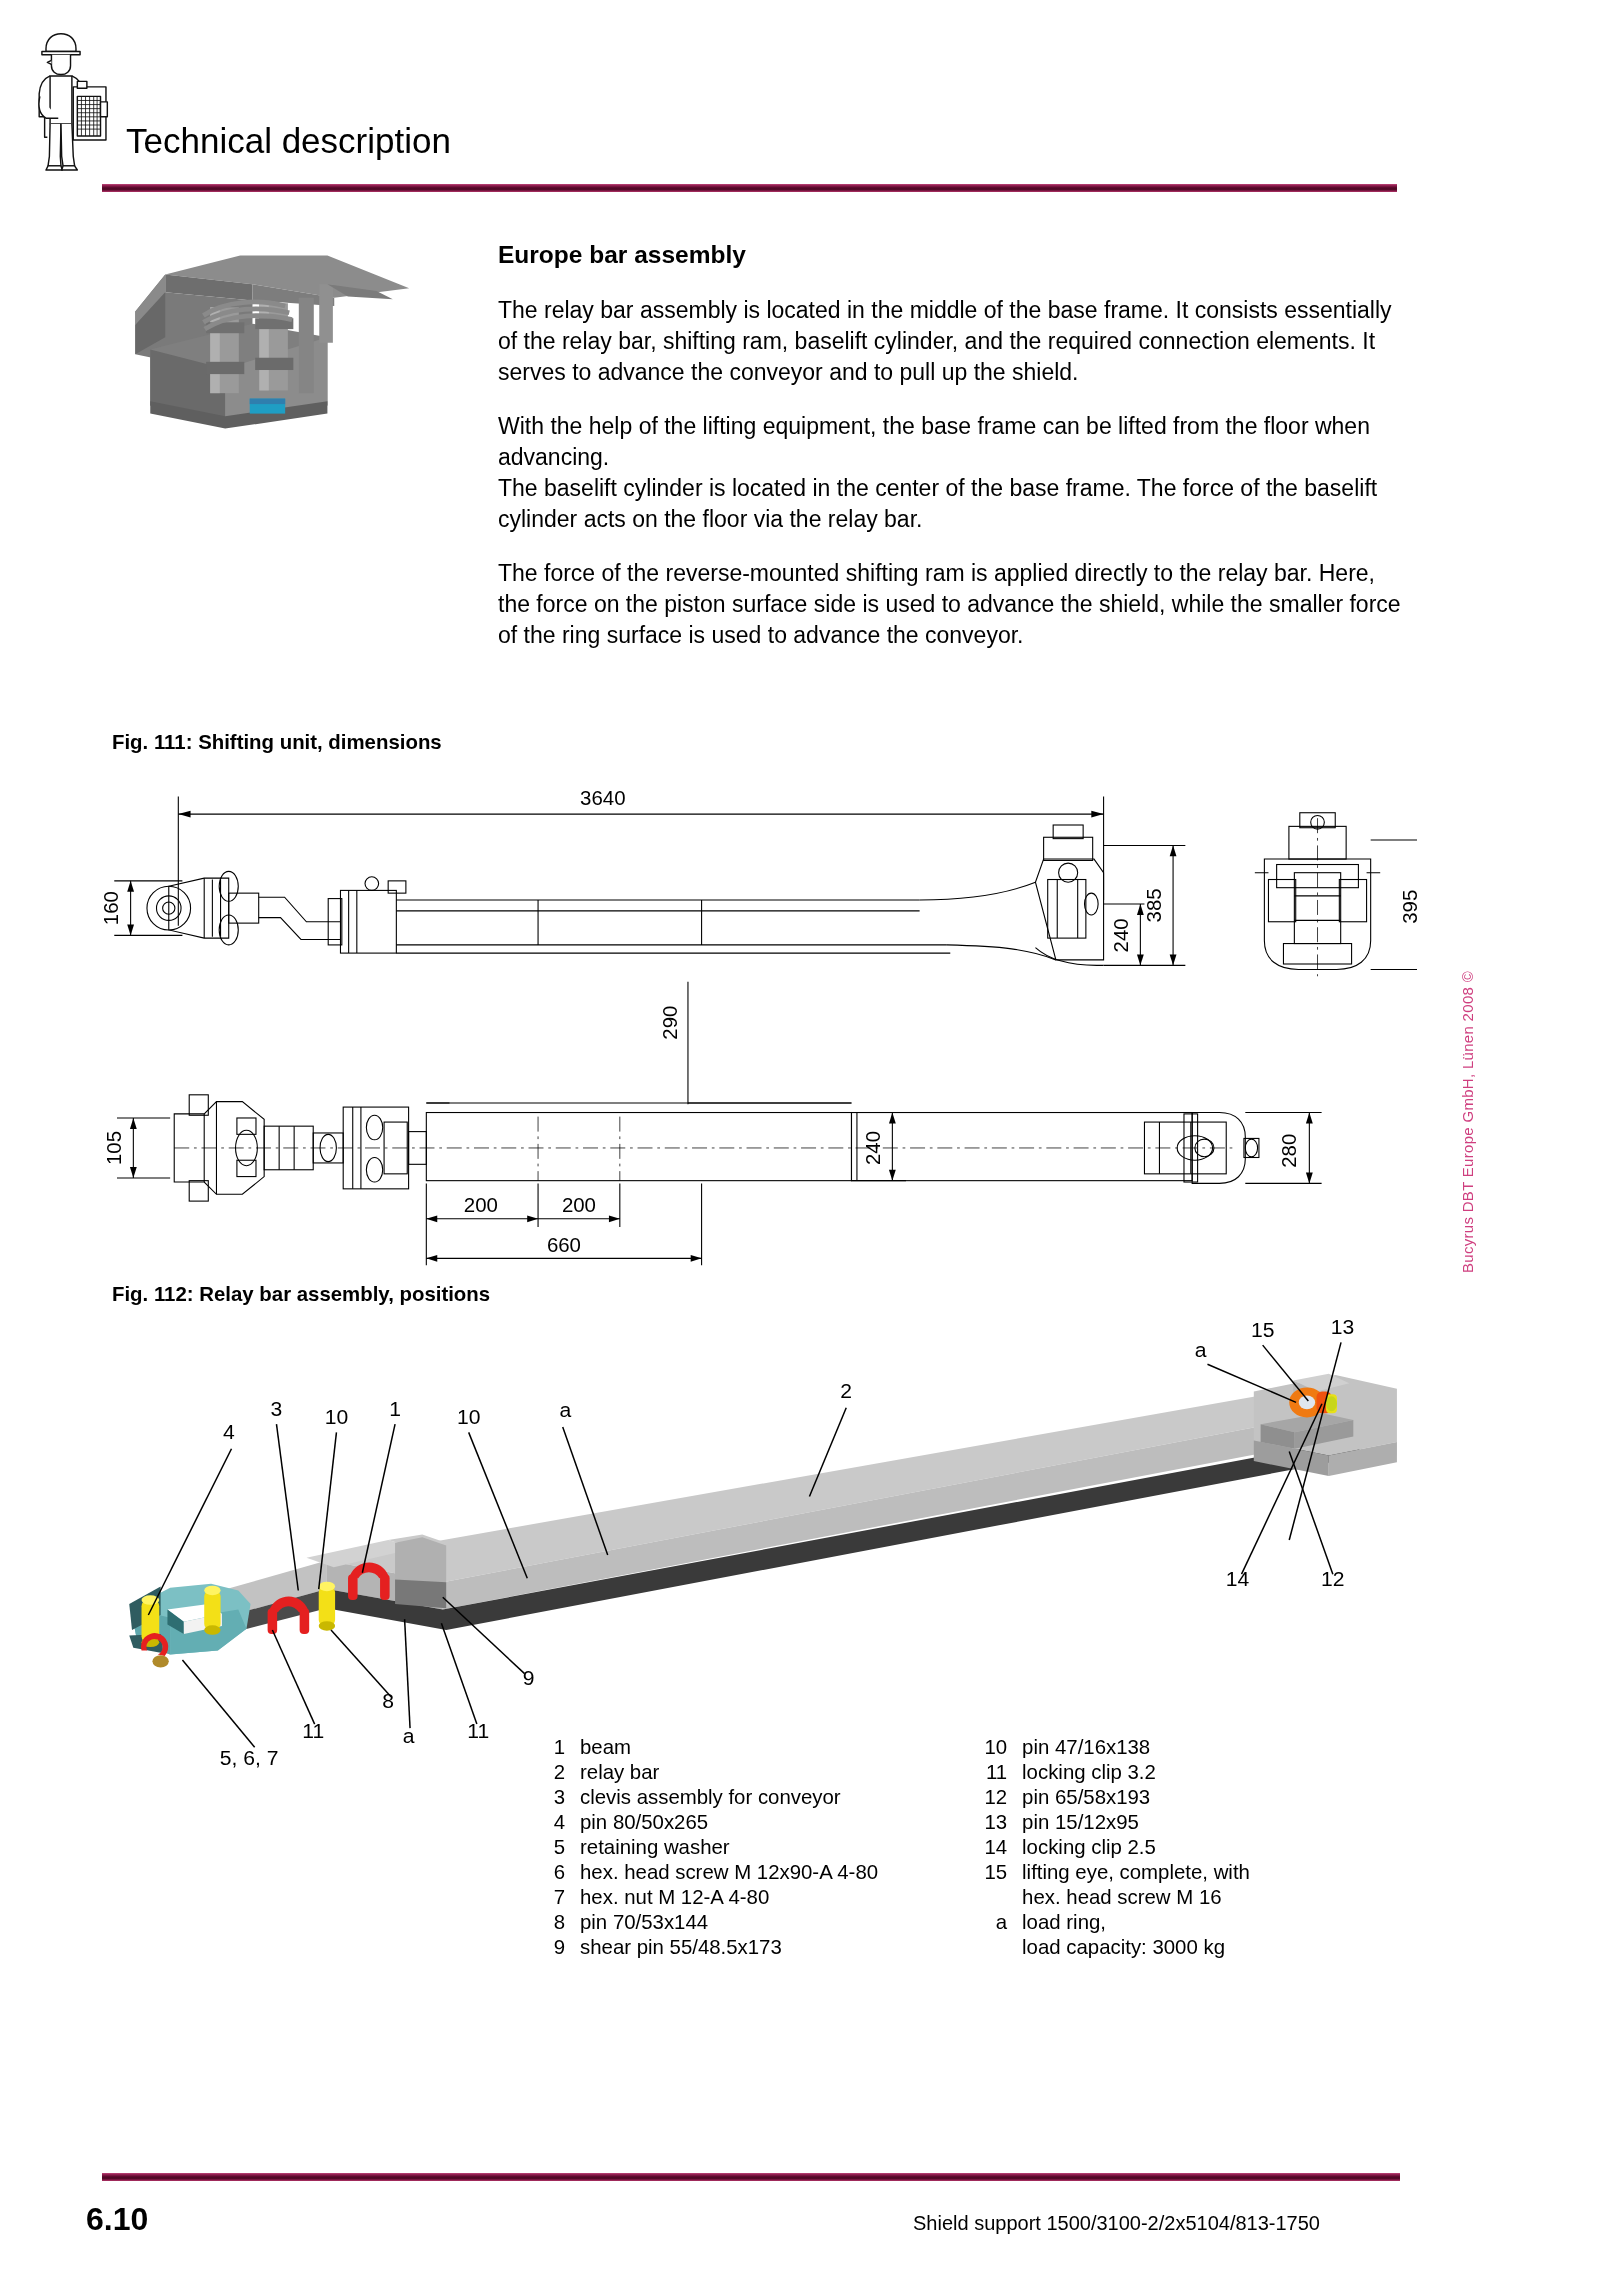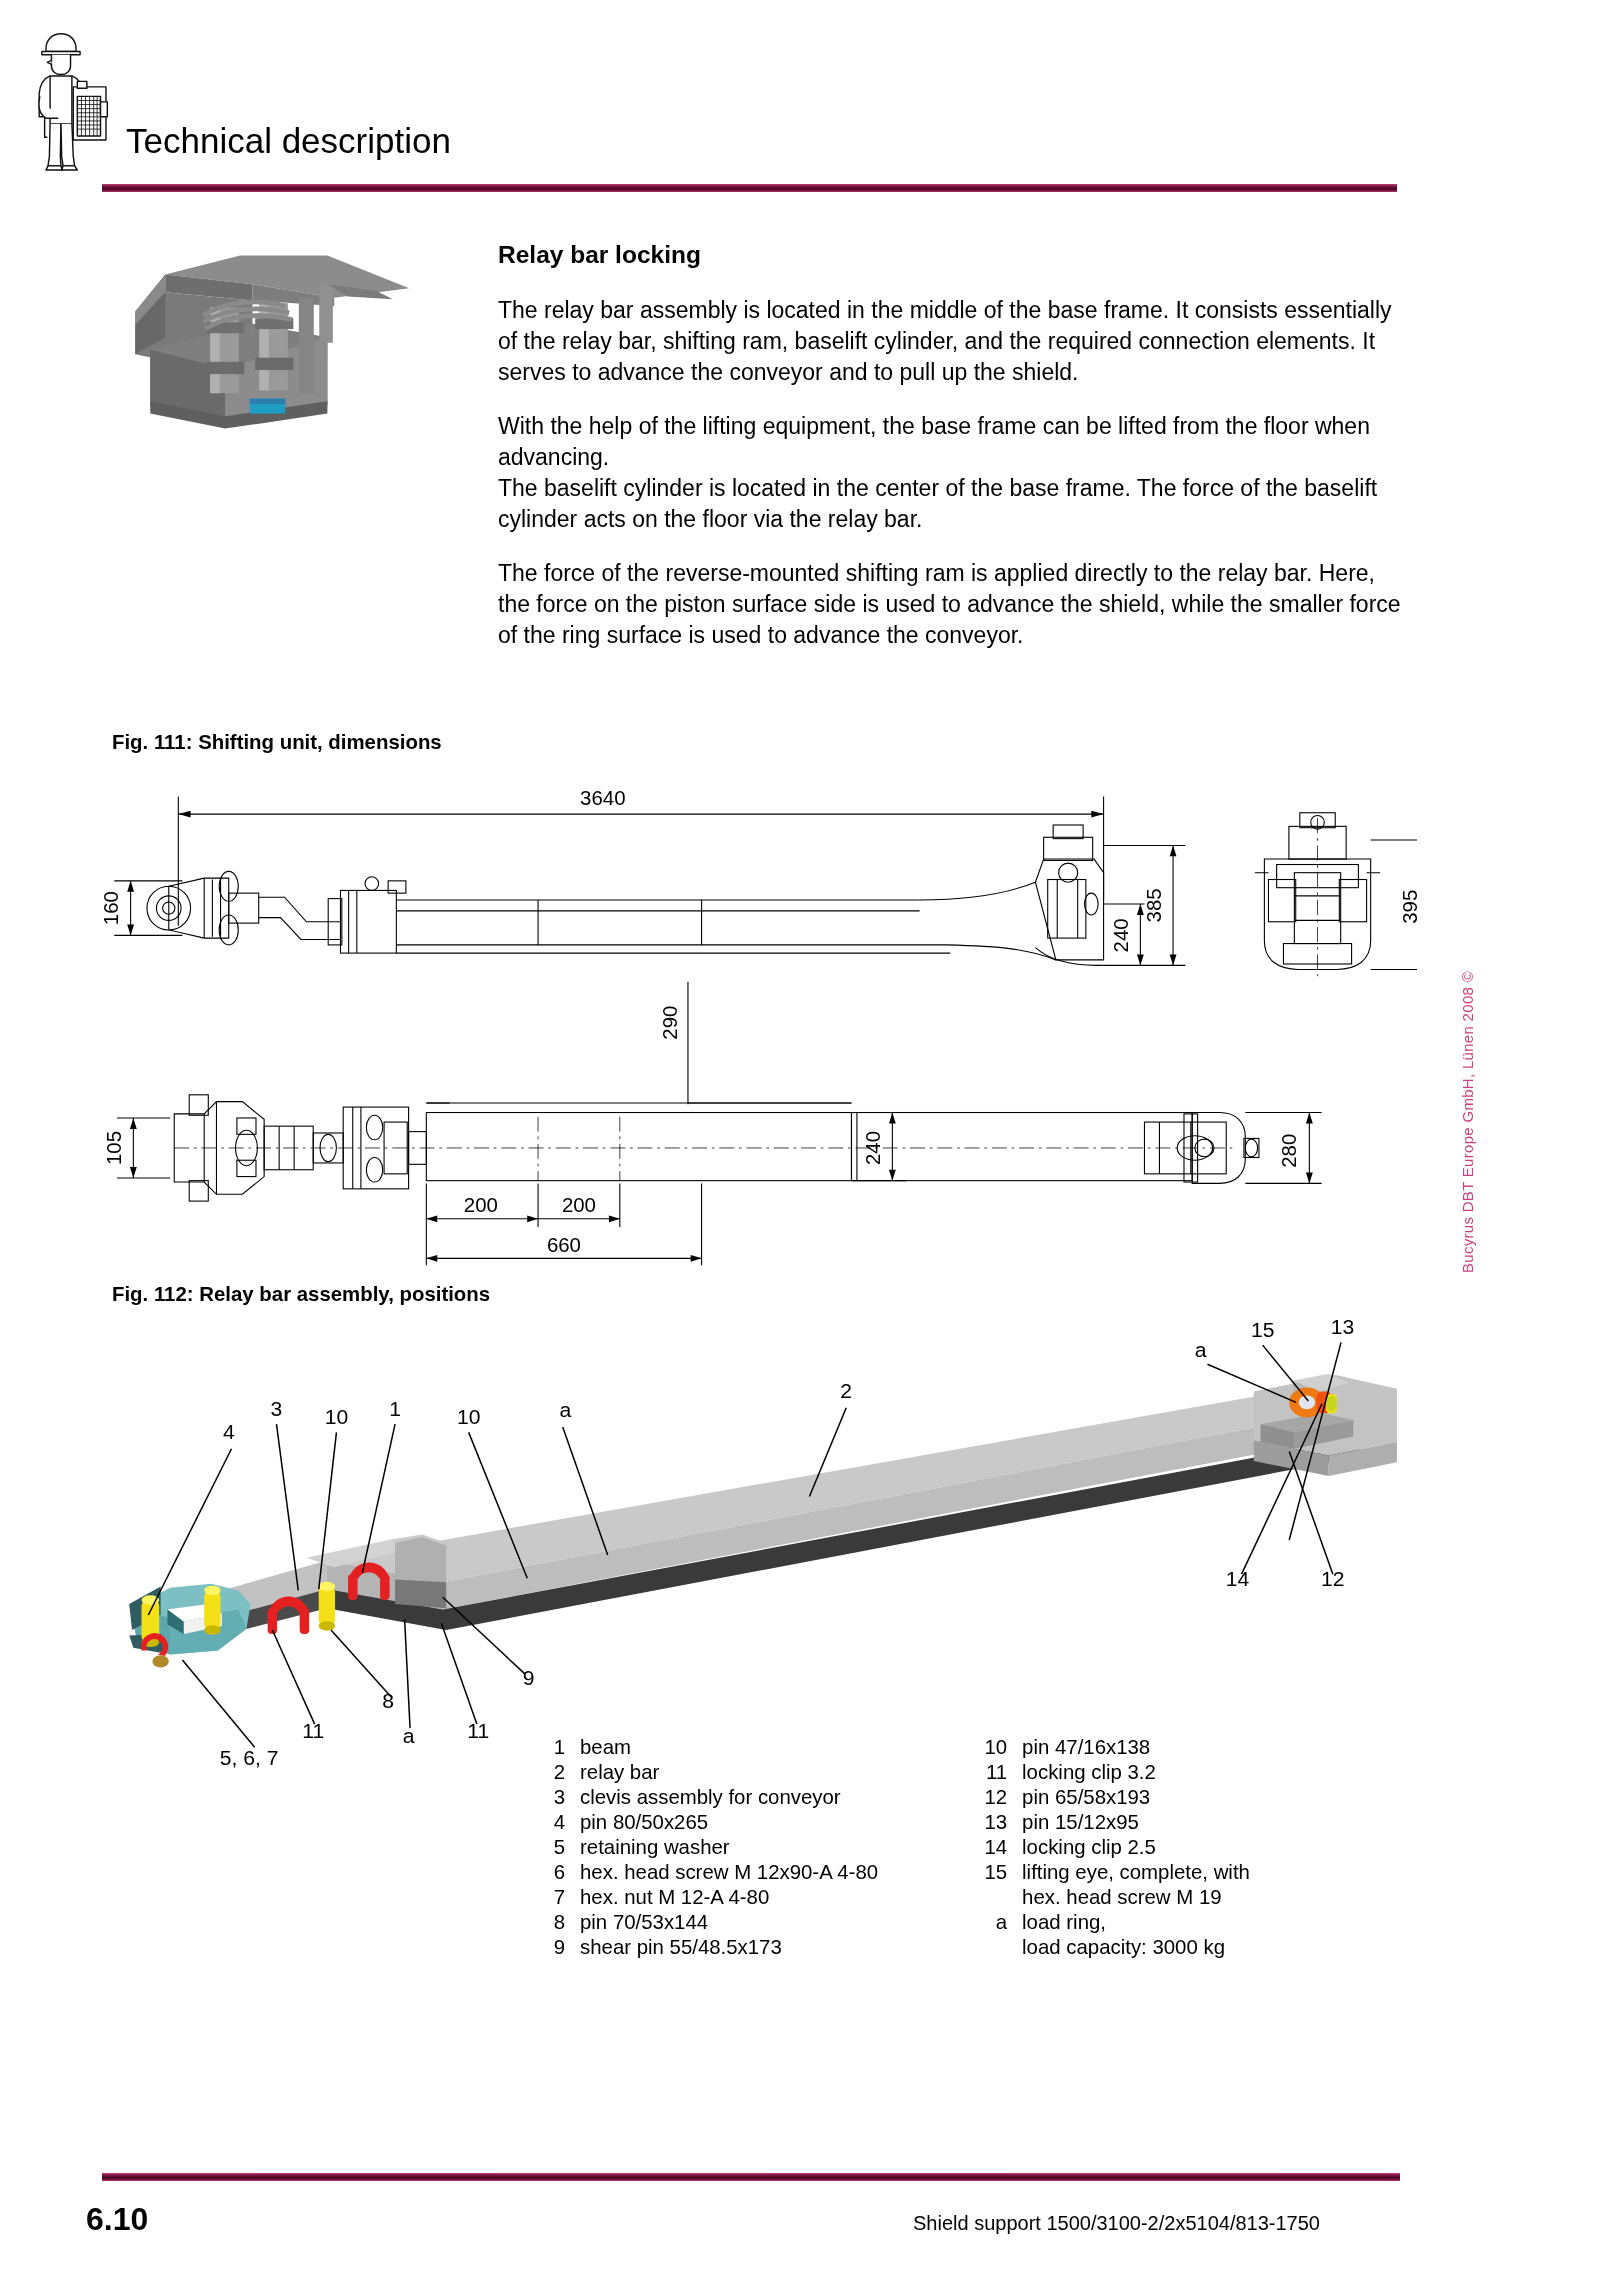--- a/index.html
+++ b/index.html
@@ -154,21 +154,21 @@
       <polygon points="300,72 372,82 396,94 330,90" fill="#7b7b7b"></polygon>
 
       <polygon points="40,244 150,266 300,244 300,262 150,284 40,262" fill="#5f5f5f"></polygon>
 
       <rect x="186" y="240" width="52" height="22" fill="#1f9ec4"></rect>
       <rect x="186" y="240" width="52" height="8" fill="#2f7fae"></rect>
     </g>
   </svg>
 
   <div id="text-column">
-    <h2 id="section-heading">Relay bar locking</h2>
+    <h2 id="section-heading">Europe bar assembly</h2>
     <p class="body-para">The relay bar assembly is located in the middle of the base frame. It consists essentially of the relay bar, shifting ram, baselift cylinder, and the required connection elements. It serves to advance the conveyor and to pull up the shield.</p>
     <p class="body-para" style="white-space:pre-line;">With the help of the lifting equipment, the base frame can be lifted from the floor when advancing.
 The baselift cylinder is located in the center of the base frame. The force of the baselift cylinder acts on the floor via the relay bar.</p>
     <p class="body-para">The force of the reverse-mounted shifting ram is applied directly to the relay bar. Here, the force on the piston surface side is used to advance the shield, while the smaller force of the ring surface is used to advance the conveyor.</p>
   </div>
 
   <div class="fig-caption" id="fig111-caption">Fig. 111: Shifting unit, dimensions</div>
 
   <svg id="fig111-drawing" viewBox="0 0 1930 730">
 
@@ -564,21 +564,21 @@
         <span class="legend-num">13</span>
         <span class="legend-label">pin 15/12x95</span>
       </div>
       <div class="legend-row">
         <span class="legend-num">14</span>
         <span class="legend-label">locking clip 2.5</span>
       </div>
       <div class="legend-row">
         <span class="legend-num">15</span>
         <span class="legend-label">lifting eye, complete, with
-hex. head screw M 19</span>
+hex. head screw M 16</span>
       </div>
       <div class="legend-row">
         <span class="legend-num">a</span>
         <span class="legend-label">load ring,
 load capacity: 3000 kg</span>
       </div>
     </div>
   </div>
 
   <div id="side-copyright">Bucyrus DBT Europe GmbH, Lünen 2008 ©</div>

